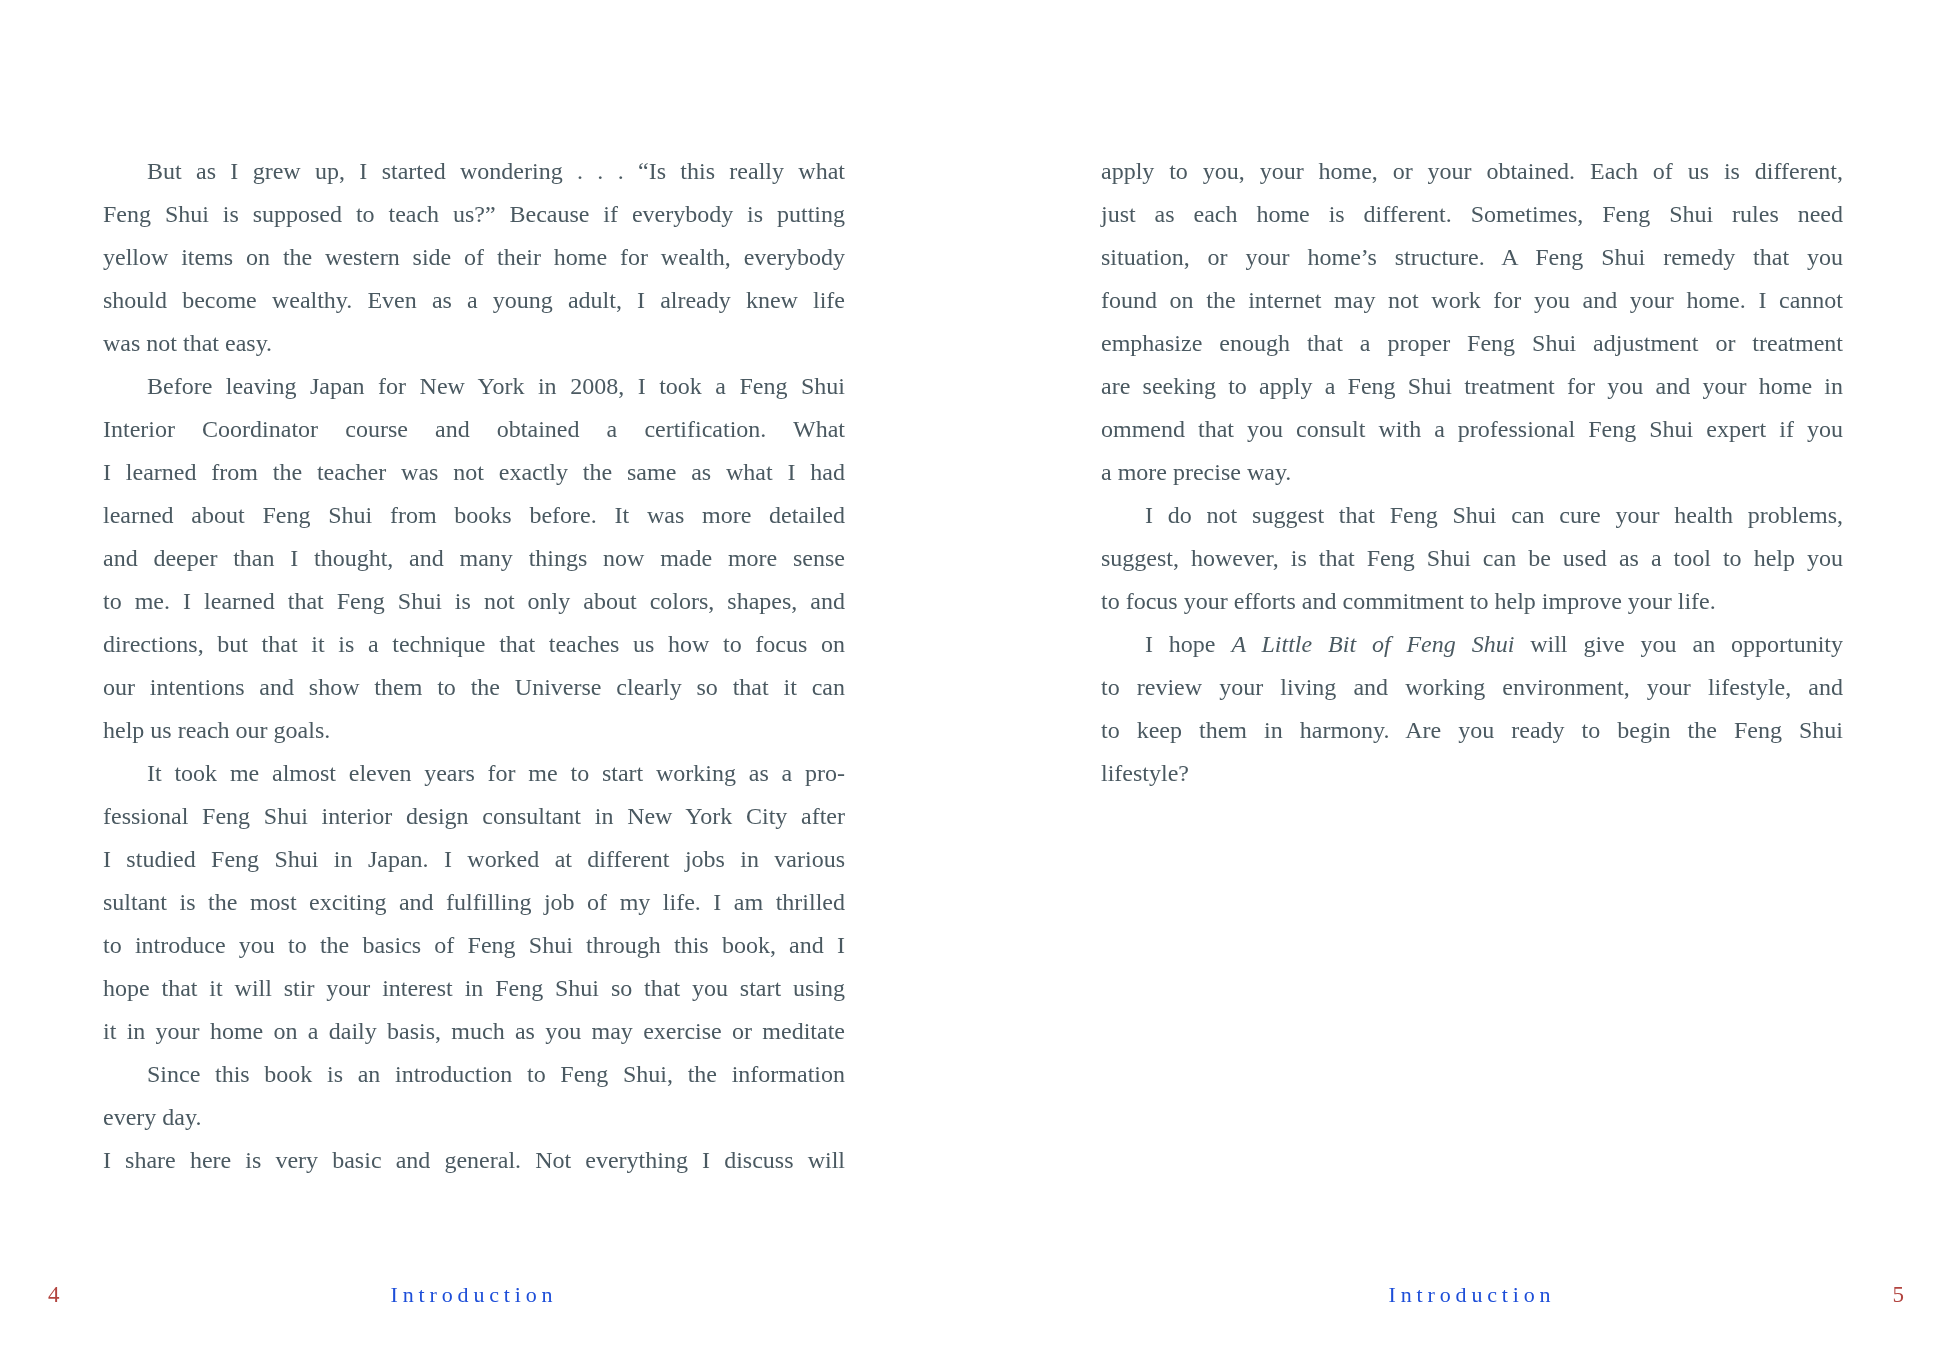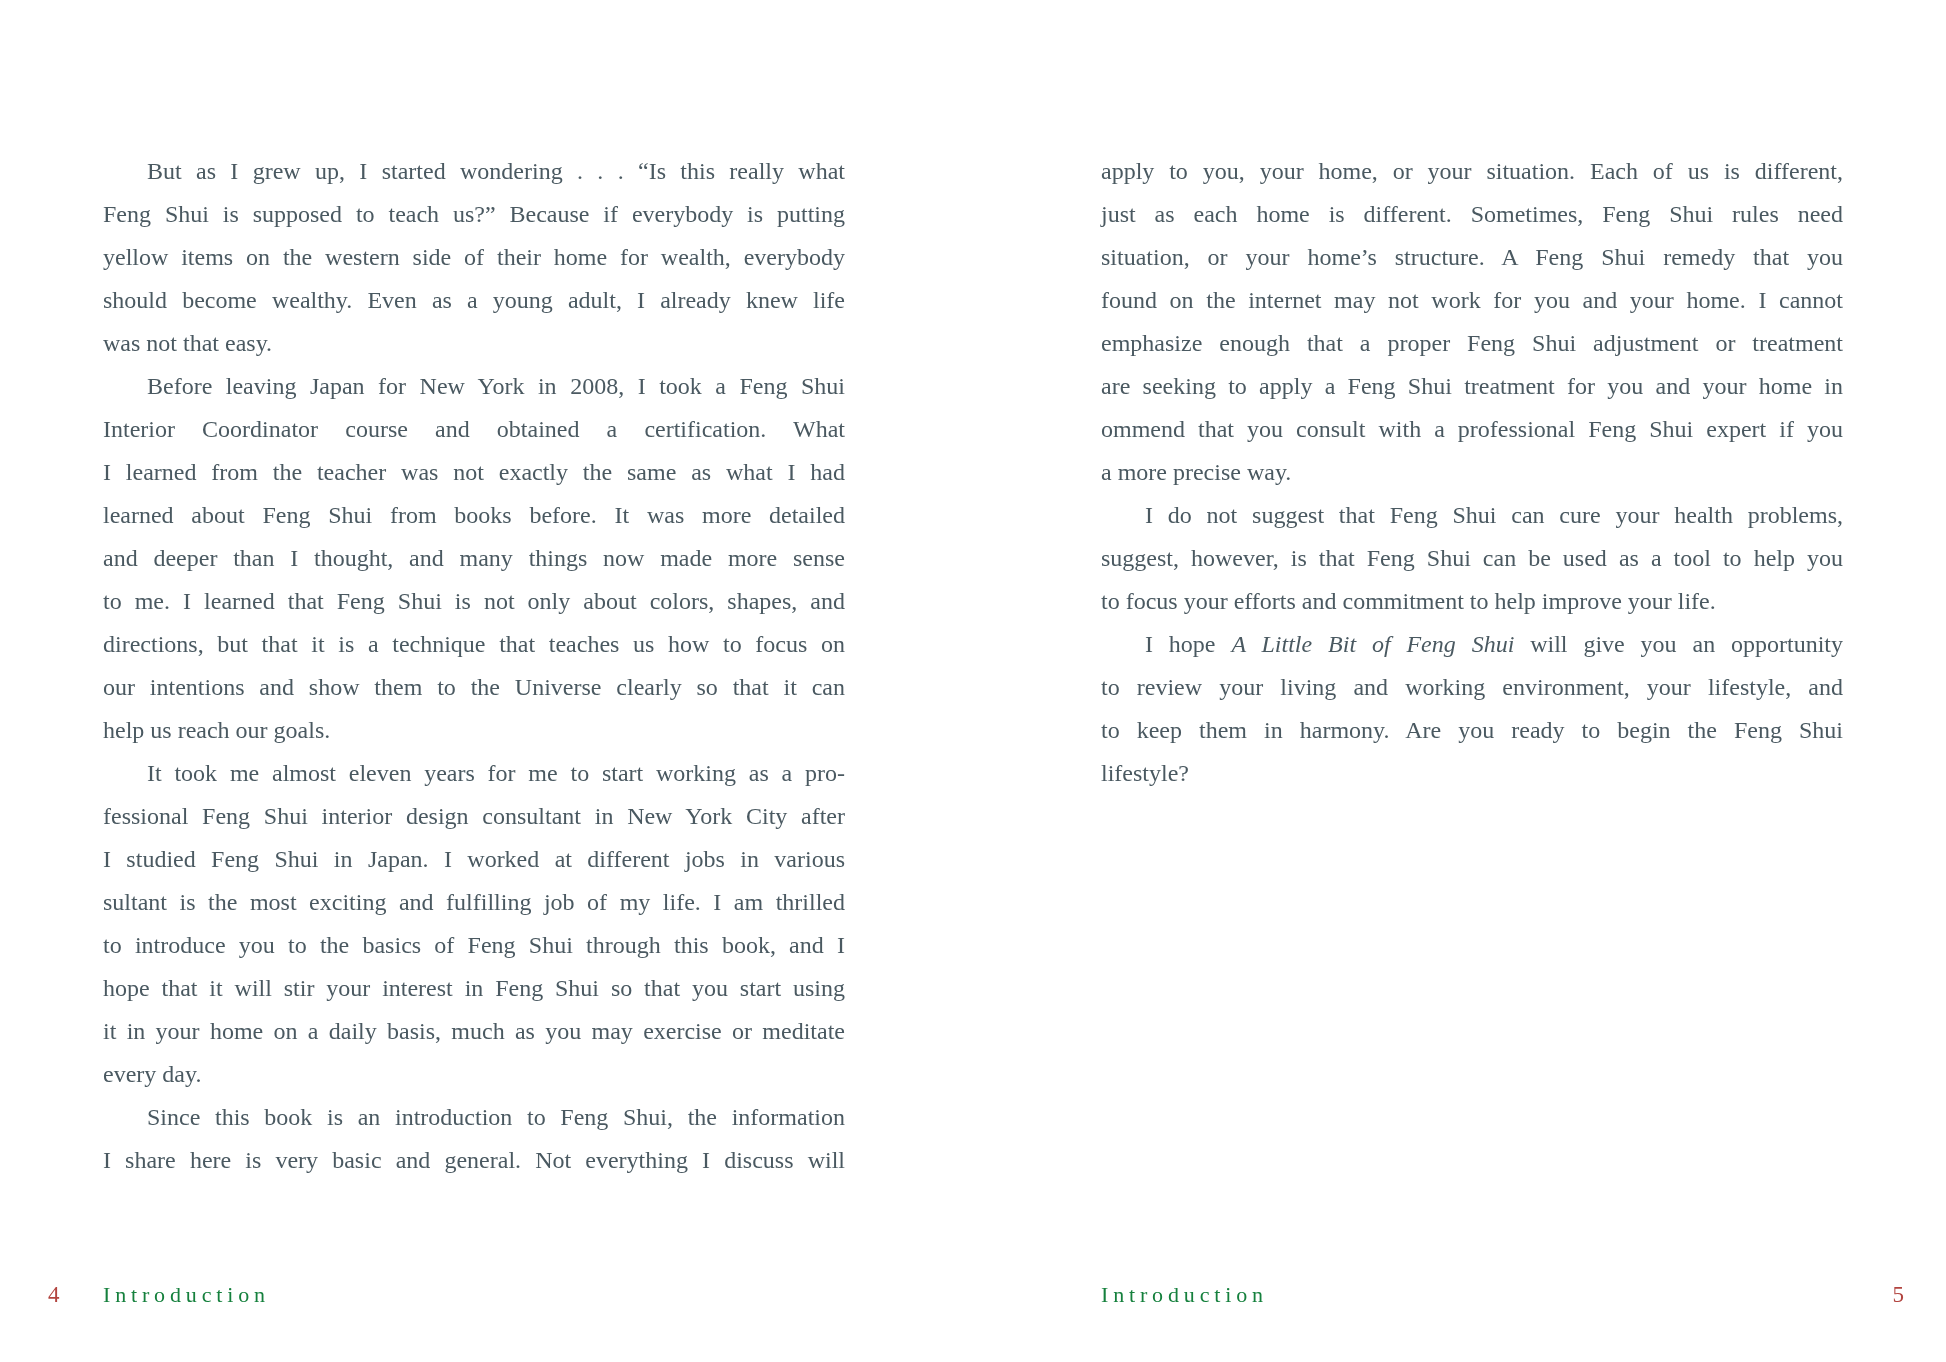--- a/index.html
+++ b/index.html
@@ -57,25 +57,25 @@
     line-height: 28px;
     color: #b2443f;
   }
   .folio.left  { left: 48px; }
   .folio.right { right: 42px; }
 
   .running-head {
     position: absolute;
     top: 1281px;
     width: 742px;
-    text-align: left;
+    text-align: center;
     font-size: 22px;
     line-height: 28px;
     letter-spacing: 0.22em;
-    color: #15803d;
+    color: #1d4ed8;
   }
   .page.left  .running-head { left: 103px; }
   .page.right .running-head { left: 128px; }
 </style>
 </head>
 <body>
 
 <div class="spread">
 
   <section class="page left">
@@ -94,31 +94,31 @@
         <div class="line"><span>directions, but that it is a technique that teaches us how to focus on</span></div>
         <div class="line"><span>our intentions and show them to the Universe clearly so that it can</span></div>
         <div class="line para-end"><span>help us reach our goals.</span></div>
         <div class="line indent"><span>It took me almost eleven years for me to start working as a pro-</span></div>
         <div class="line"><span>fessional Feng Shui interior design consultant in New York City after</span></div>
         <div class="line"><span>I studied Feng Shui in Japan. I worked at different jobs in various</span></div>
         <div class="line"><span>sultant is the most exciting and fulfilling job of my life. I am thrilled</span></div>
         <div class="line"><span>to introduce you to the basics of Feng Shui through this book, and I</span></div>
         <div class="line"><span>hope that it will stir your interest in Feng Shui so that you start using</span></div>
         <div class="line"><span>it in your home on a daily basis, much as you may exercise or meditate</span></div>
+        <div class="line indent"><span>Since this book is an introduction to Feng Shui, the information</span></div>
         <div class="line para-end"><span>every day.</span></div>
-        <div class="line indent"><span>Since this book is an introduction to Feng Shui, the information</span></div>
         <div class="line"><span>I share here is very basic and general. Not everything I discuss will</span></div>
       </div>
     <div class="folio left">4</div>
     <div class="running-head">Introduction</div>
   </section>
 
   <section class="page right">
     <div class="column" id="col-right">
-        <div class="line"><span>apply to you, your home, or your situation. Each of us is different,</span></div>
+        <div class="line"><span>apply to you, your home, or your obtained. Each of us is different,</span></div>
         <div class="line"><span>just as each home is different. Sometimes, Feng Shui rules need</span></div>
         <div class="line"><span>situation, or your home’s structure. A Feng Shui remedy that you</span></div>
         <div class="line"><span>found on the internet may not work for you and your home. I cannot</span></div>
         <div class="line"><span>emphasize enough that a proper Feng Shui adjustment or treatment</span></div>
         <div class="line"><span>are seeking to apply a Feng Shui treatment for you and your home in</span></div>
         <div class="line"><span>ommend that you consult with a professional Feng Shui expert if you</span></div>
         <div class="line para-end"><span>a more precise way.</span></div>
         <div class="line indent"><span>I do not suggest that Feng Shui can cure your health problems,</span></div>
         <div class="line"><span>suggest, however, is that Feng Shui can be used as a tool to help you</span></div>
         <div class="line para-end"><span>to focus your efforts and commitment to help improve your life.</span></div>

